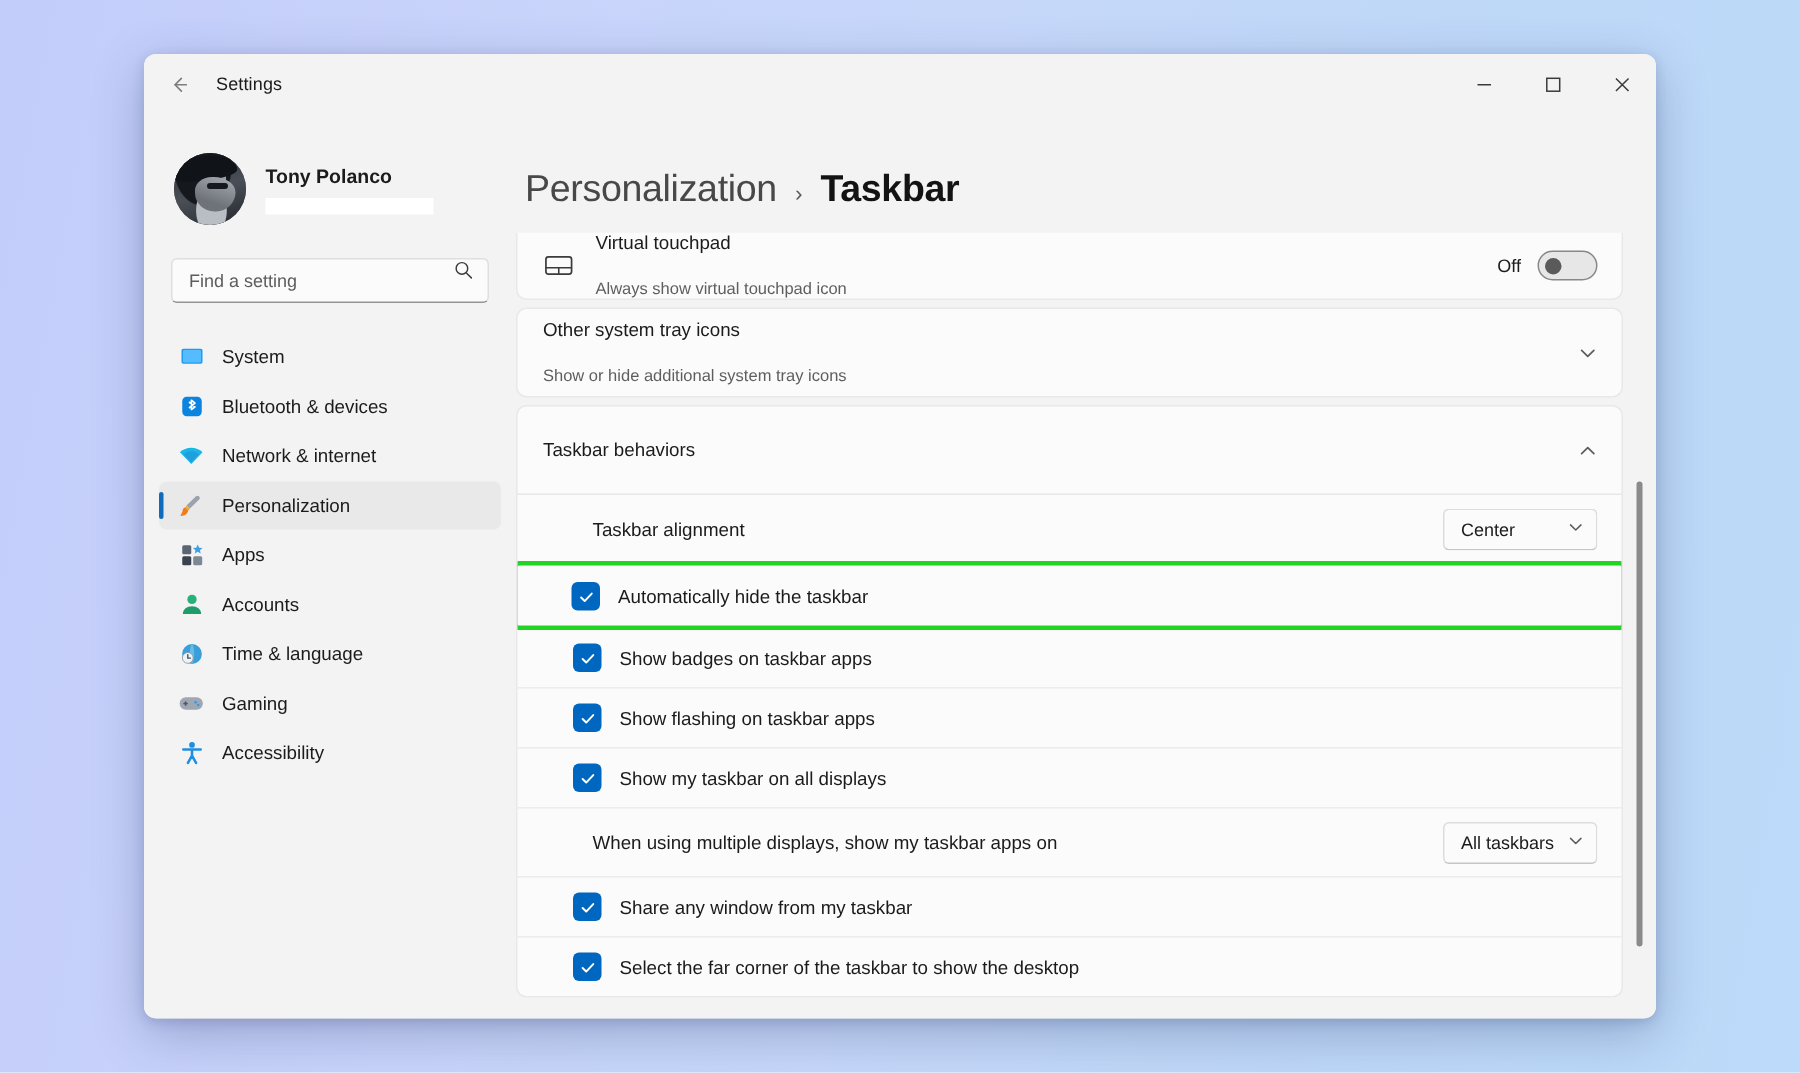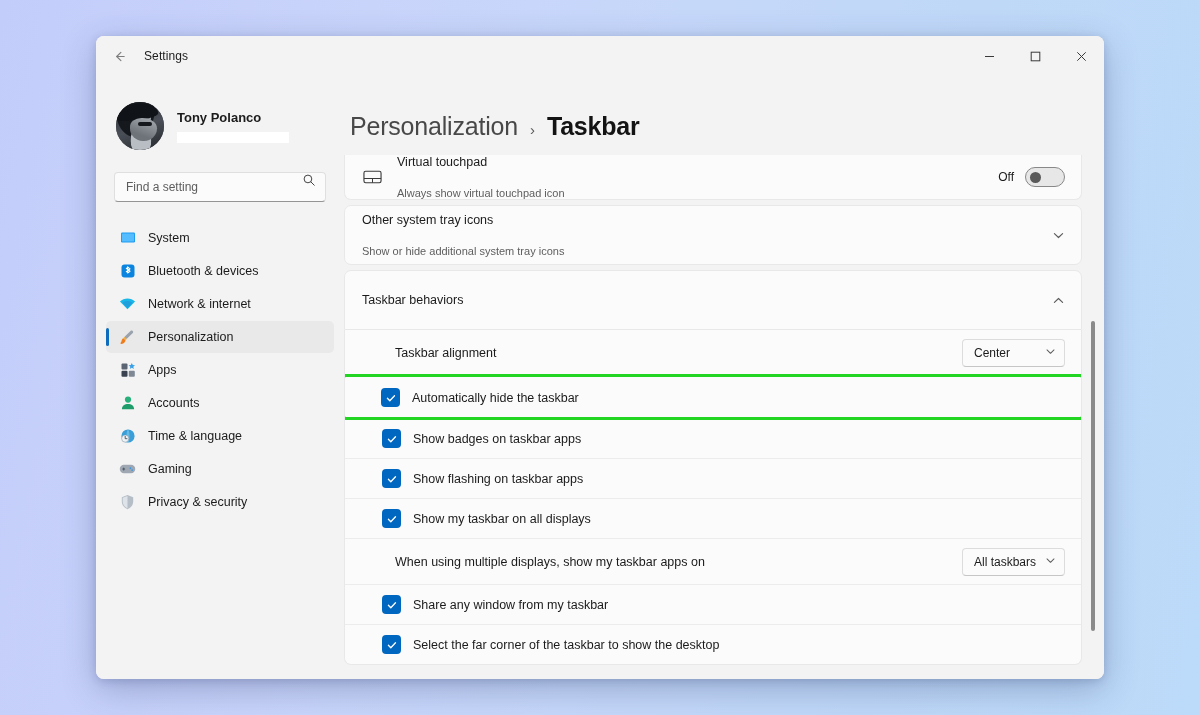--- a/index.html
+++ b/index.html
@@ -466,30 +466,30 @@
               <rect x=".8" y="2.6" width="16.4" height="8.8" rx="4.4" fill="#9fa8b2"></rect>
               <rect x="3.4" y="6.4" width="3.2" height="1.2" rx=".6" fill="#4e5864"></rect>
               <rect x="4.4" y="5.4" width="1.2" height="3.2" rx=".6" fill="#4e5864"></rect>
               <circle cx="12.1" cy="6.2" r=".95" fill="#3e98df"></circle>
               <circle cx="13.9" cy="8.1" r=".95" fill="#3e98df"></circle>
             </svg>
           </span>
           <span class="nav-label">Gaming</span>
         </div>
 
-
-        <div class="nav-item">
-          <span class="nav-ico">
-            <svg width="15" height="16" viewBox="0 0 15 16">
-              <path d="M7.5 1l5.7 2.2v4.4c0 3.6-2.4 6.4-5.7 7.6C4.2 14 1.8 11.2 1.8 7.6V3.2z" fill="#b5bec7"></path>
-              <path d="M7.5 1.9v12.4C4.8 13.2 2.7 10.8 2.7 7.6V3.8z" fill="#dde3e8"></path>
-            </svg>
-          </span>
-          <span class="nav-label">Privacy &amp; security</span>
-        </div>
+        <div class="nav-item">
+          <span class="nav-ico">
+            <svg width="16" height="16" viewBox="0 0 16 16">
+              <circle cx="8" cy="2.6" r="1.9" fill="#1f8fe0"></circle>
+              <path d="M2.2 5.6h11.6M8 5.6v4.2M8 9.8L5.3 14.6M8 9.8l2.7 4.8" stroke="#1f8fe0" stroke-width="1.7" stroke-linecap="round" fill="none"></path>
+            </svg>
+          </span>
+          <span class="nav-label">Accessibility</span>
+        </div>
+
 
 
       </div>
     </div>
 
     <div id="main">
 
       <div id="page-head">
         <span class="crumb-1">Personalization</span>
         <span class="crumb-sep">›</span>

